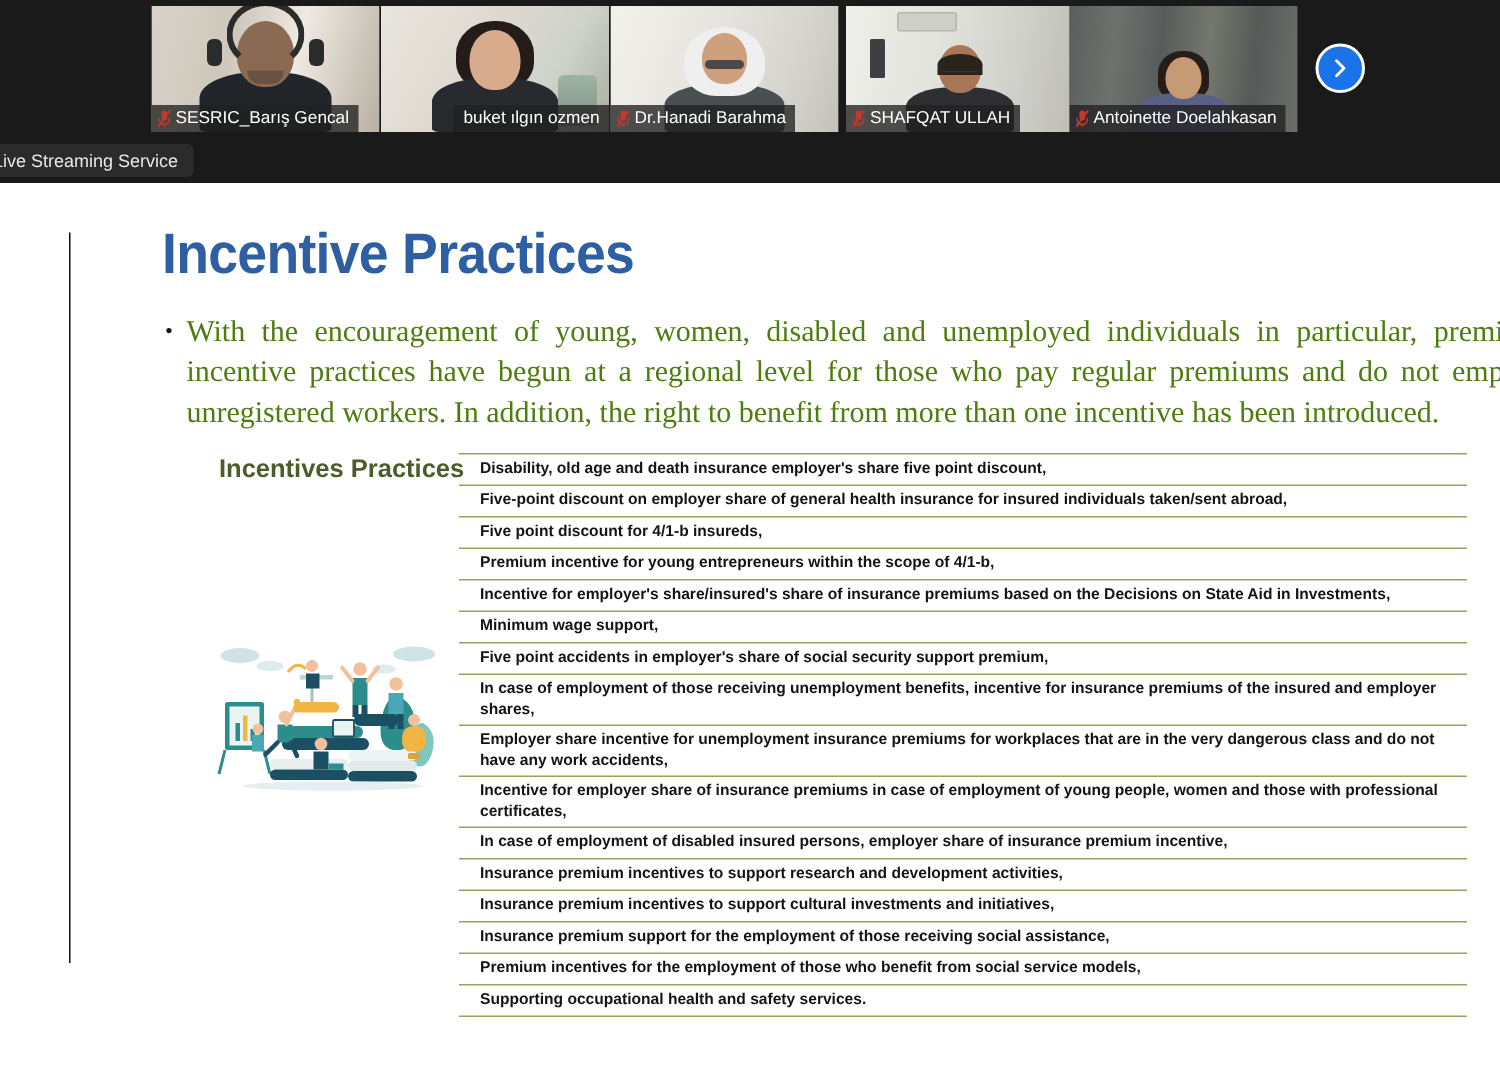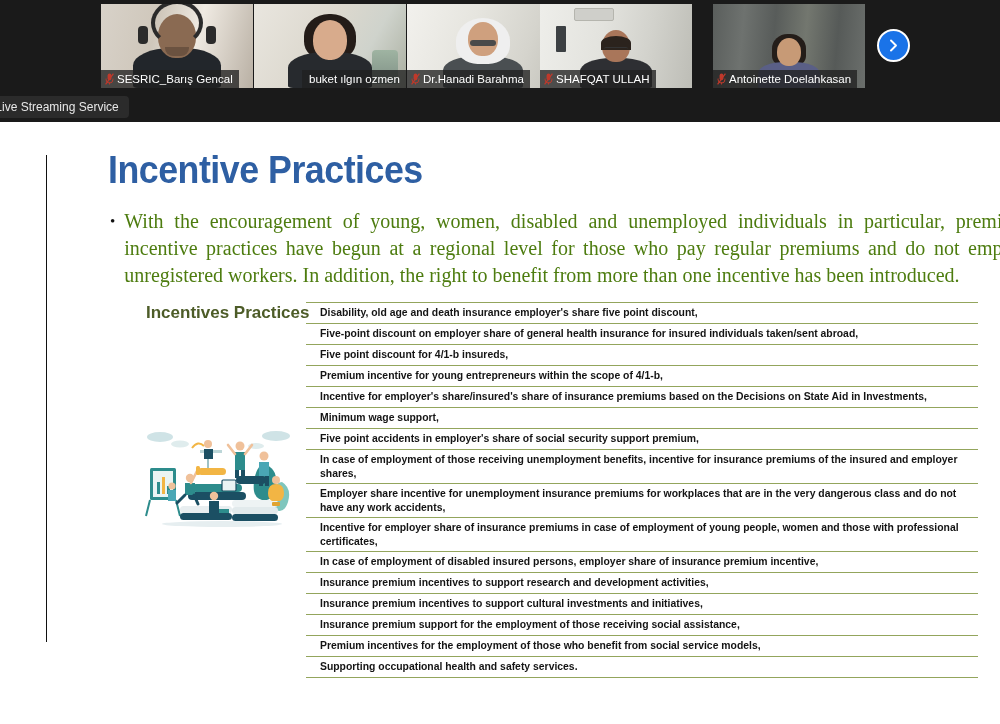--- a/index.html
+++ b/index.html
@@ -264,21 +264,21 @@
         <svg class="mute-icon" viewBox="0 0 9 12">
           <rect x="2.6" y="0.6" width="3.8" height="6.6" rx="1.9" fill="#c0392b"></rect>
           <path d="M1.1 5.6 v1.1 a3.4 3.4 0 0 0 6.8 0 V5.6" stroke="#c0392b" stroke-width="1" fill="none"></path>
           <rect x="4.1" y="9.2" width="0.9" height="2.3" fill="#c0392b"></rect>
           <line x1="0.6" y1="11.4" x2="8.4" y2="0.6" stroke="#c0392b" stroke-width="1.2"></line>
         </svg>
         <span>Dr.Hanadi Barahma</span>
       </div>
     </div>
 
-    <div class="tile" style="left:540px">
+    <div class="tile" style="left:564px">
       <div class="tile-bg bg-d">
         <div style="position:absolute;left:34px;top:4px;width:40px;height:13px;background:#cfcfca;border-radius:2px;border:1px solid #b5b5ae"></div>
         <div style="position:absolute;left:16px;top:22px;width:10px;height:26px;background:#3c4043;border-radius:1px"></div>
         <div class="person" style="width:152px;height:84px">
           <div class="p-body" style="width:72px;height:30px;bottom:0;background:#2e2f33"></div>
           <div class="p-head" style="width:28px;height:32px;bottom:26px;background:#a9765a"></div>
           <div style="position:absolute;left:50%;transform:translateX(-50%);bottom:38px;width:30px;height:14px;background:#2b231d;border-radius:50% 50% 0 0"></div>
           <div style="position:absolute;left:50%;transform:translateX(-50%);bottom:36px;width:24px;height:5px;border-top:1.5px solid #333;border-radius:2px"></div>
         </div>
       </div>

